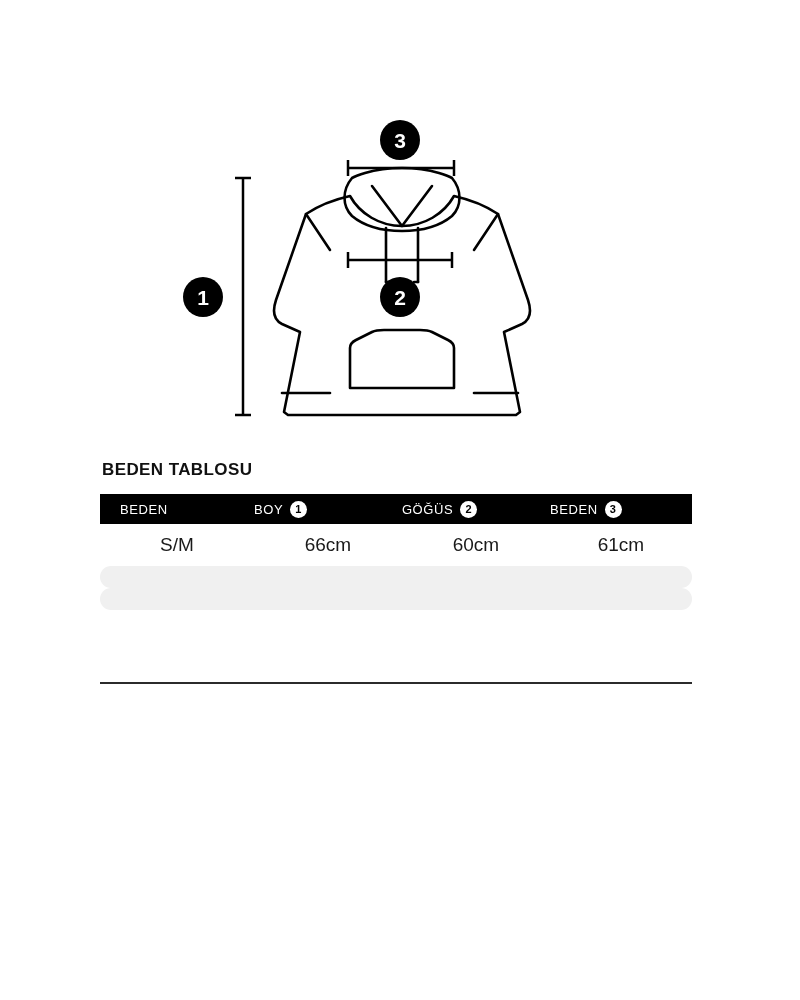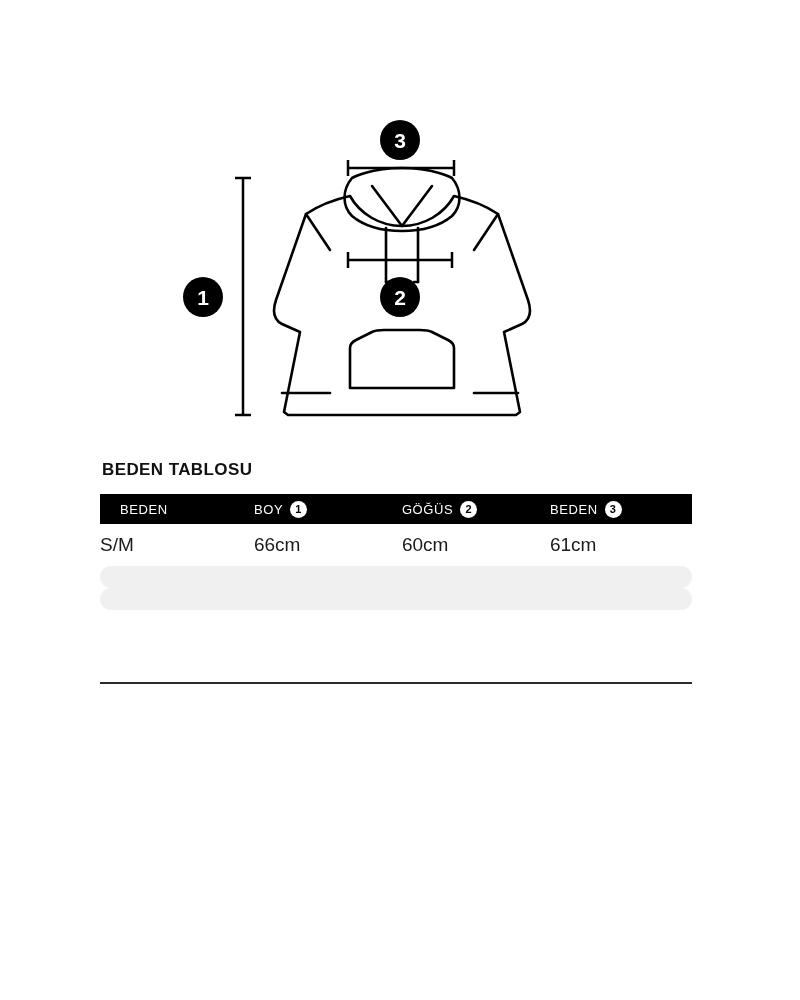--- a/index.html
+++ b/index.html
@@ -74,21 +74,21 @@
     width: 17px;
     height: 17px;
     border-radius: 50%;
     background: #ffffff;
     color: #000000;
     font-size: 11px;
     font-weight: bold;
     line-height: 1;
   }
   table.size-table tbody td {
-    text-align: left;
+    text-align: center;
     font-size: 19px;
     color: #1a1a1a;
     height: 42px;
     padding: 0;
     vertical-align: middle;
     border: none;
   }
   tbody tr.spacer td {
     height: 22px;
     background: #f0f0f0;

